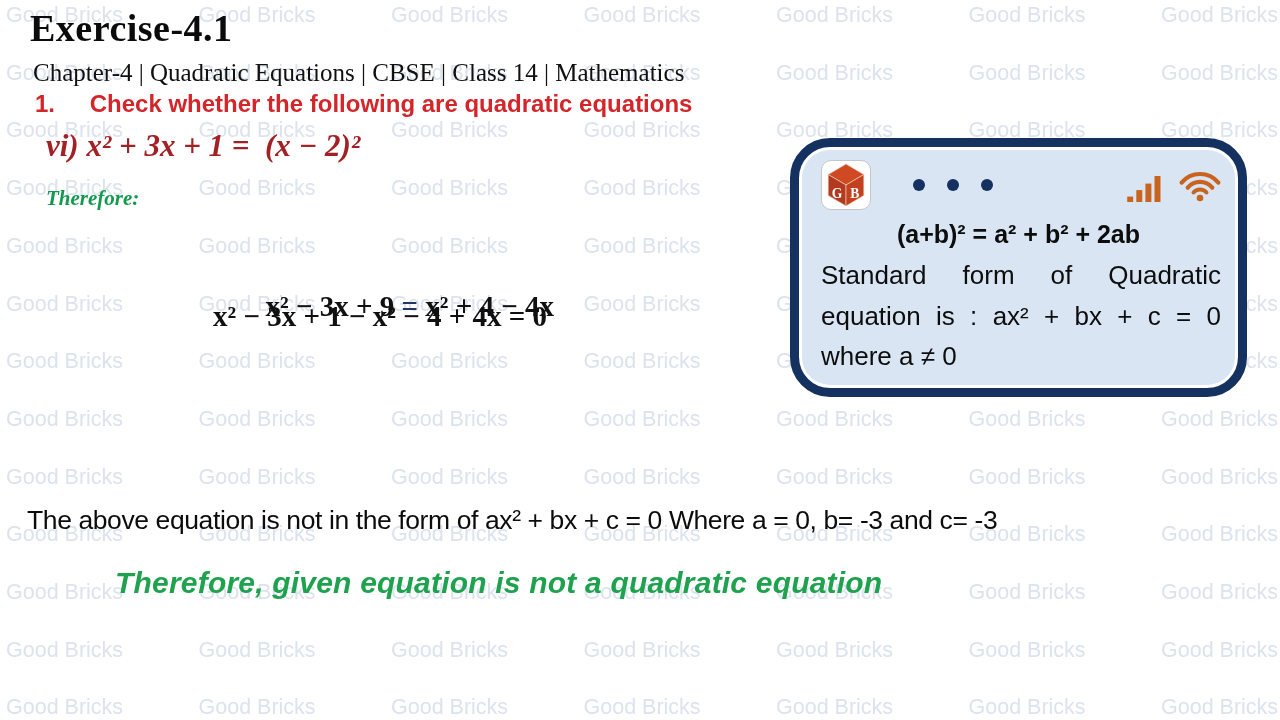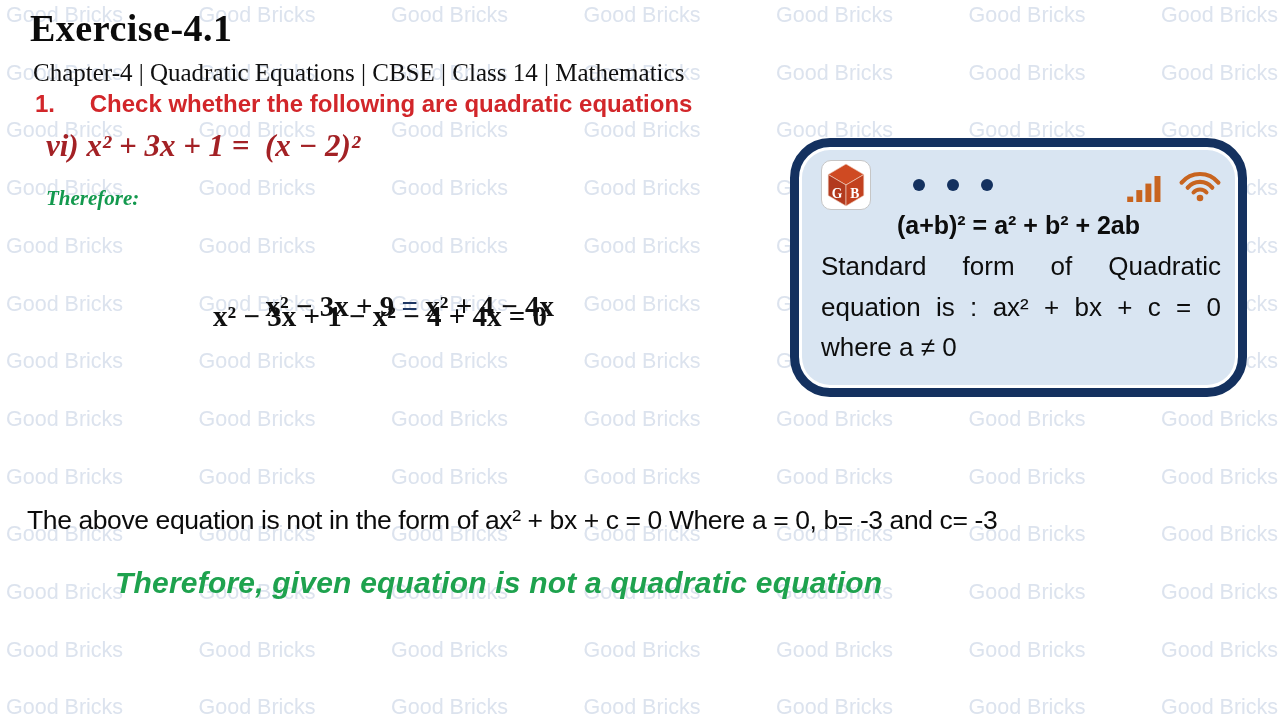--- a/index.html
+++ b/index.html
@@ -38,21 +38,21 @@
          box-sizing:border-box;background:var(--card-bg,#d9e5f2);
          border:9px solid var(--card-border,#14315f);border-radius:40px;
          box-shadow:inset 0 0 0 3px #ffffff;}
   .card-header{display:flex;align-items:center;padding:12px 16px 0 22px;height:52px;}
   .logo-badge{width:48px;height:48px;background:#fff;border:1px solid #c6c6c6;
          border-radius:10px;display:flex;align-items:center;justify-content:center;flex:none;}
   .dots{display:flex;gap:22px;margin-left:42px;align-items:center;}
   .dot{width:12px;height:12px;border-radius:50%;background:var(--card-border,#14315f);}
   .status-icons{margin-left:auto;display:flex;align-items:flex-end;gap:17px;}
   .identity{text-align:center;font:700 25px "Liberation Sans", sans-serif;
-         color:#0d0d0d;}
+         color:#0d0d0d;margin-top:9px;}
   .card-body{margin:6px 17px 0 22px;font:400 26px "Liberation Sans", sans-serif;
          color:#0d0d0d;text-align:justify;text-align-last:left;line-height:1.56;}
 
   .analysis{position:absolute;left:27px;top:505px;
          font:400 26.5px "Liberation Sans", sans-serif;color:#0c0c0c;letter-spacing:-0.4px;}
   .final{position:absolute;left:115px;top:566px;
          font:italic 700 30px "Liberation Sans", sans-serif;
          color:var(--green-final,#1ea24e);letter-spacing:0.2px;}
 </style>
 </head>

